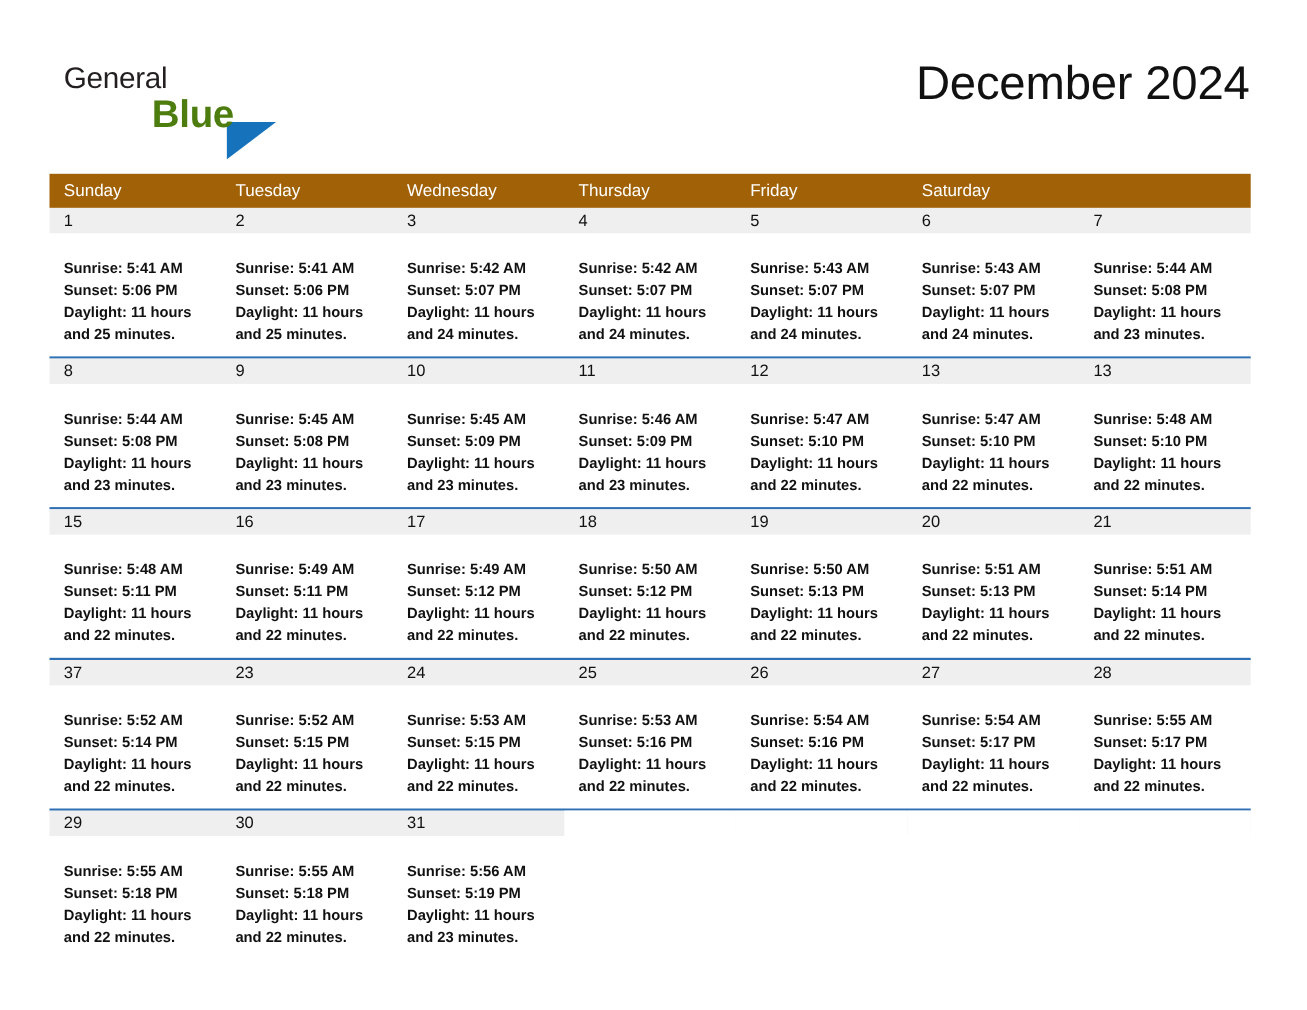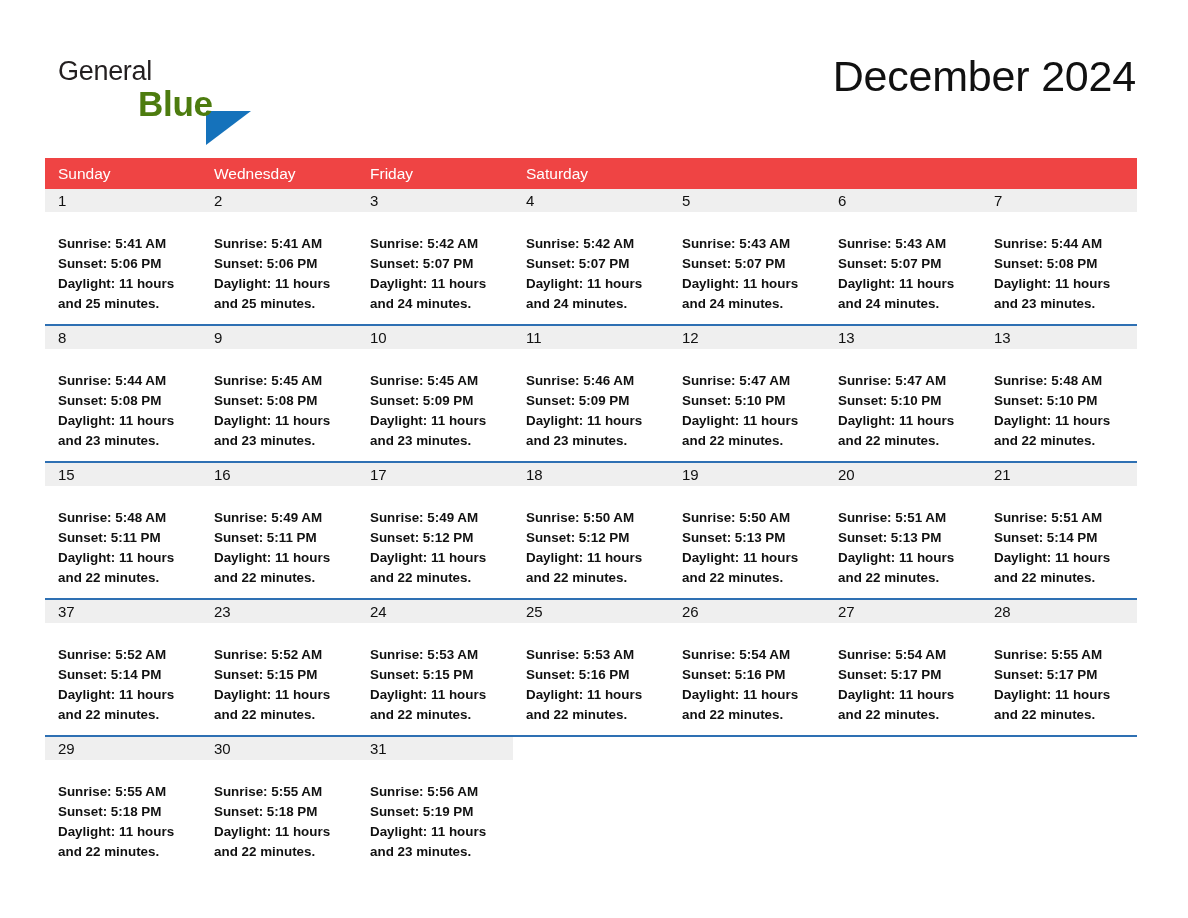--- a/index.html
+++ b/index.html
@@ -93,21 +93,21 @@
     position: absolute;
     left: 45px;
     top: 158px;
     width: 1092px;
   }
   .cal-row {
     display: flex;
     width: 1092px;
   }
   .cal-head {
-    background: #ef4444;
+    background: #a16207;
     height: 31px;
   }
   .cal-head .cell {
     color: #ffffff;
     font-size: 15.5px;
     line-height: 31px;
     padding-left: 13px;
     box-sizing: border-box;
   }
   .cell {
@@ -178,21 +178,23 @@
     <div class="title-block">
       <h1 class="title-main">December 2024</h1>
     </div>
 
   </div>
 
   <div class="calendar">
 
     <div class="cal-row cal-head">
       <div class="cell">Sunday</div>
+      <div class="cell">Tuesday</div>
       <div class="cell">Wednesday</div>
+      <div class="cell">Thursday</div>
       <div class="cell">Friday</div>
       <div class="cell">Saturday</div>
     </div>
 
     <div class="week-wrap week first">
       <div class="daynum-band">
         <div class="daynum">1</div>
         <div class="daynum">2</div>
         <div class="daynum">3</div>
         <div class="daynum">4</div>

